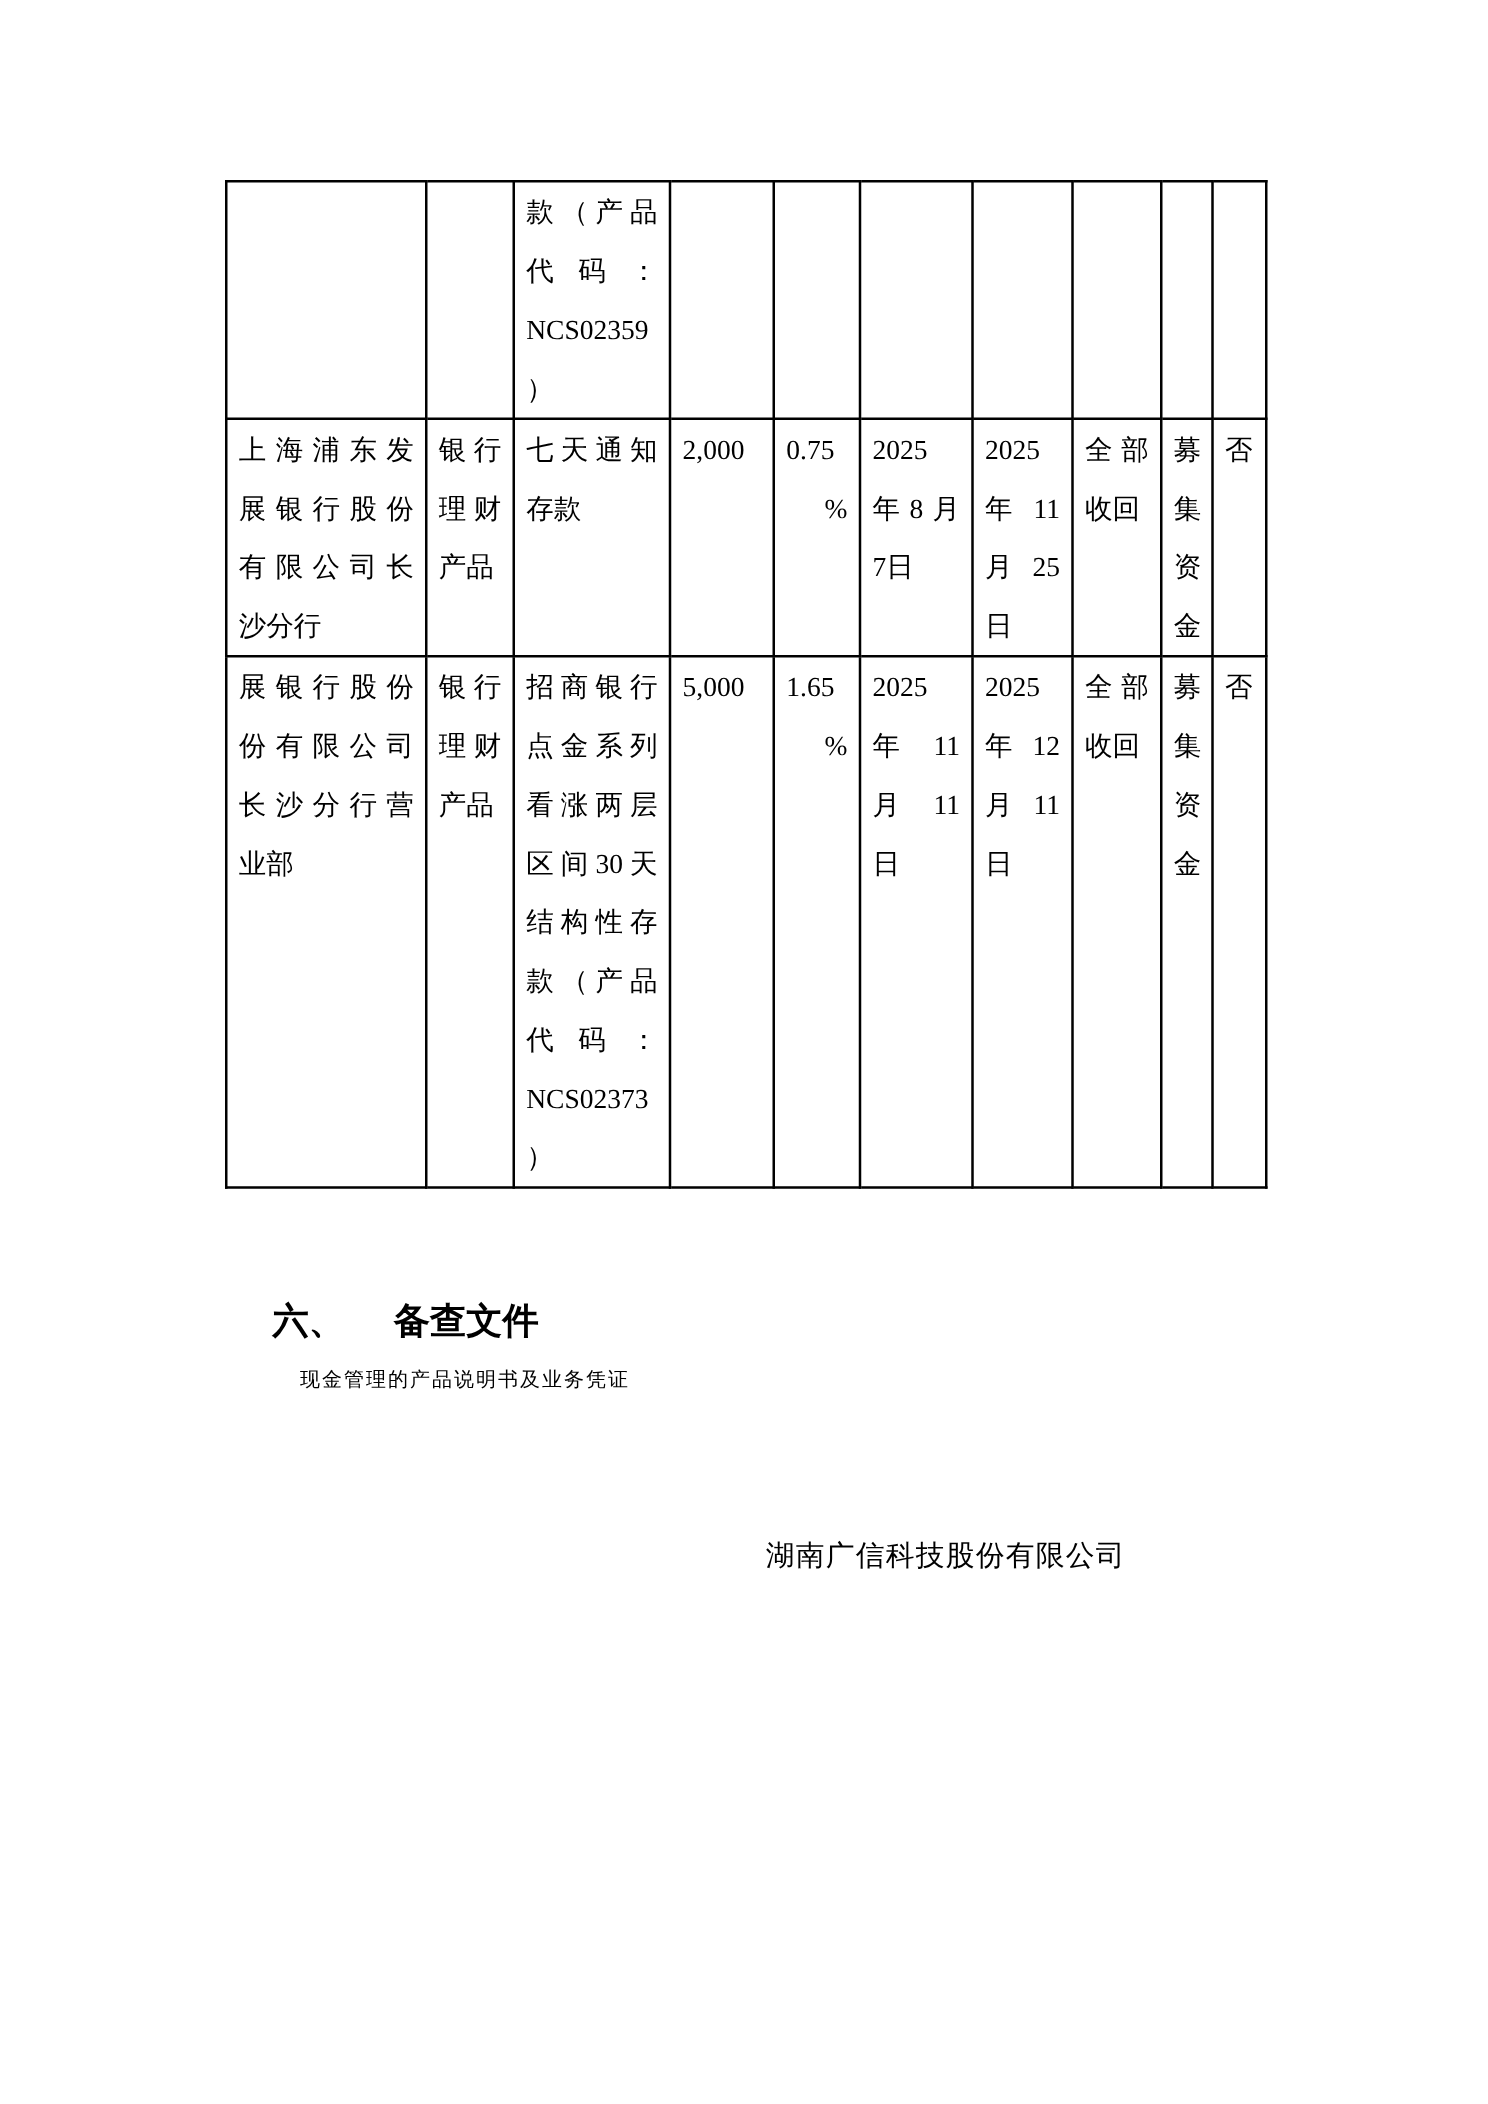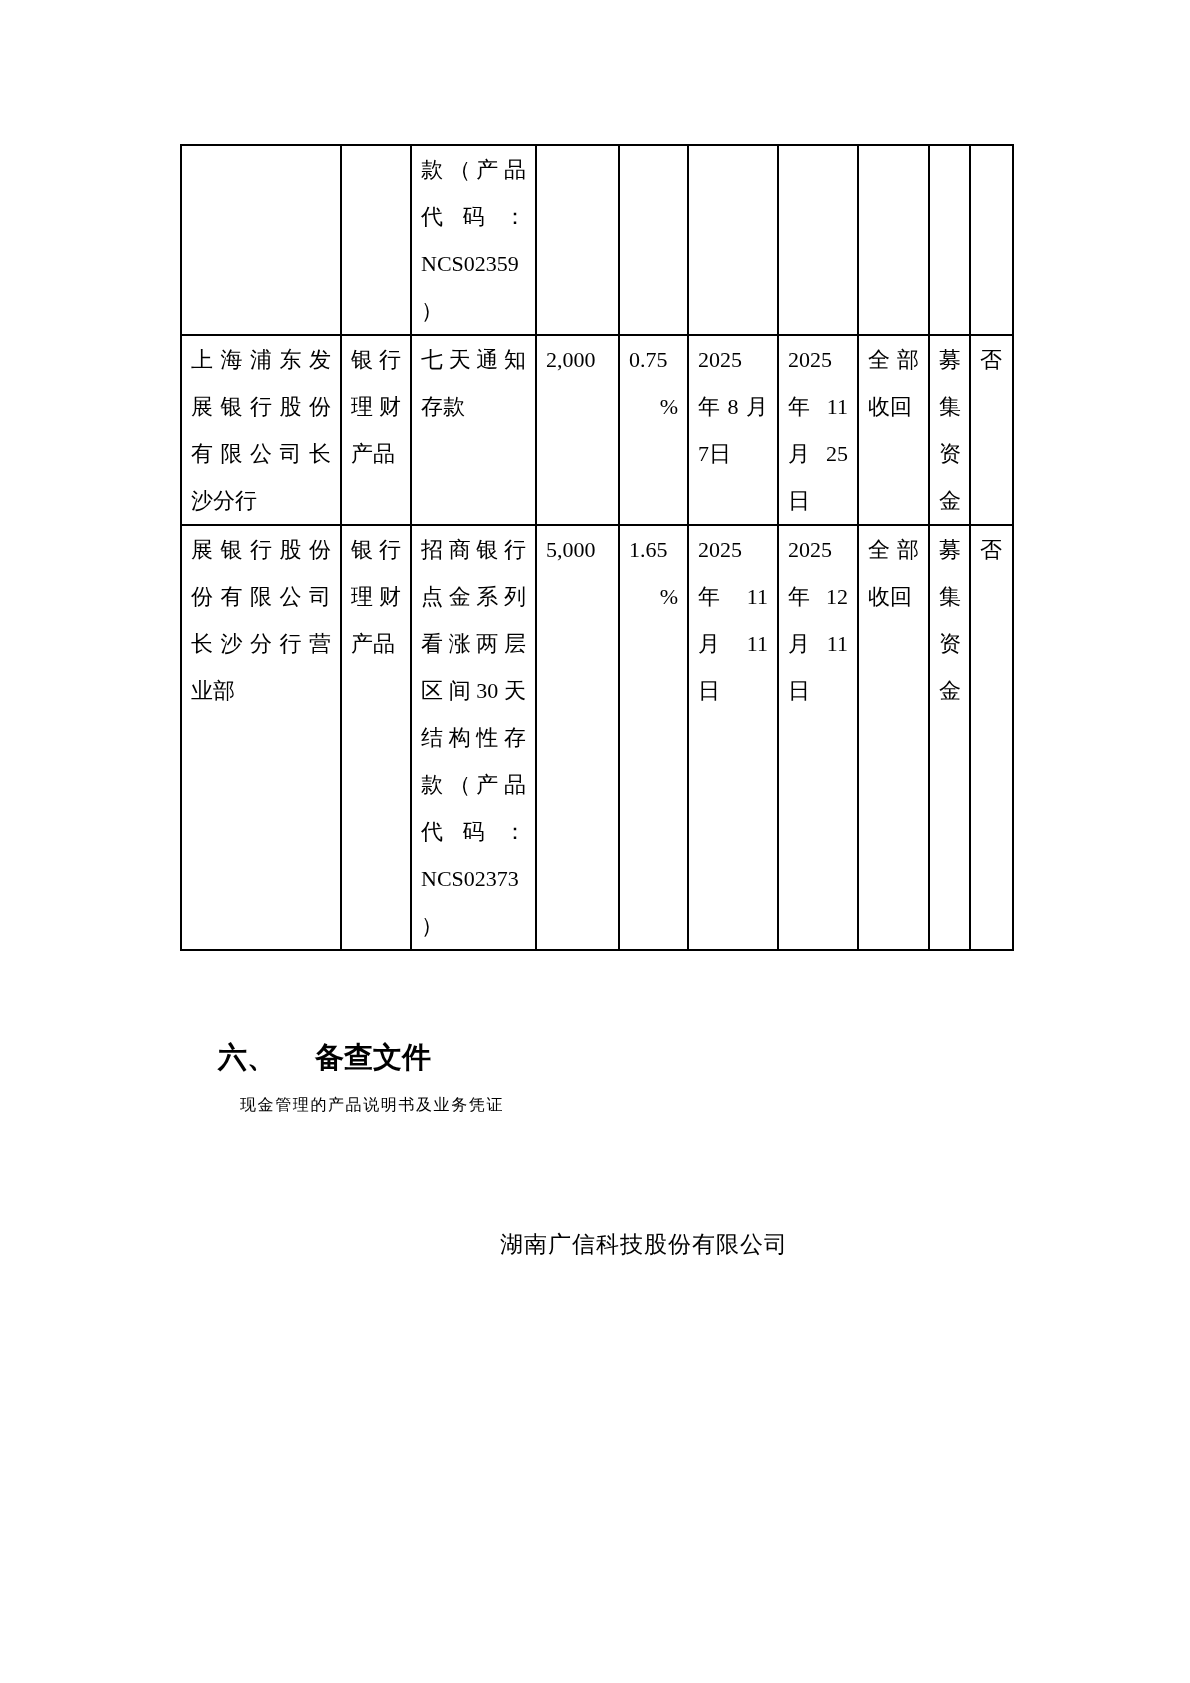--- a/index.html
+++ b/index.html
@@ -21,21 +21,21 @@
   
   .sec{position:absolute;left:178px;top:1044px;
        font-family:"Liberation Sans","DejaVu Sans",sans-serif;
        font-weight:700;font-size:29px;line-height:27px;margin-left:40px;}
   .sec .num{display:inline-block;margin-right:39px;}
   .secbody{position:absolute;left:240px;top:1091px;
            font-size:16px;letter-spacing:1.6px;line-height:27px;}
 
   
   .sig{position:absolute;left:500px;width:513px;top:1220px;
-       text-align:left;font-size:23px;line-height:50px;letter-spacing:1px;}
+       text-align:center;font-size:23px;line-height:50px;letter-spacing:1px;}
 </style>
 </head>
 <body>
 
 <div class="page">
 
   <table class="doc">
     <colgroup>
       <col style="width:160px">
         <col style="width:70px">

